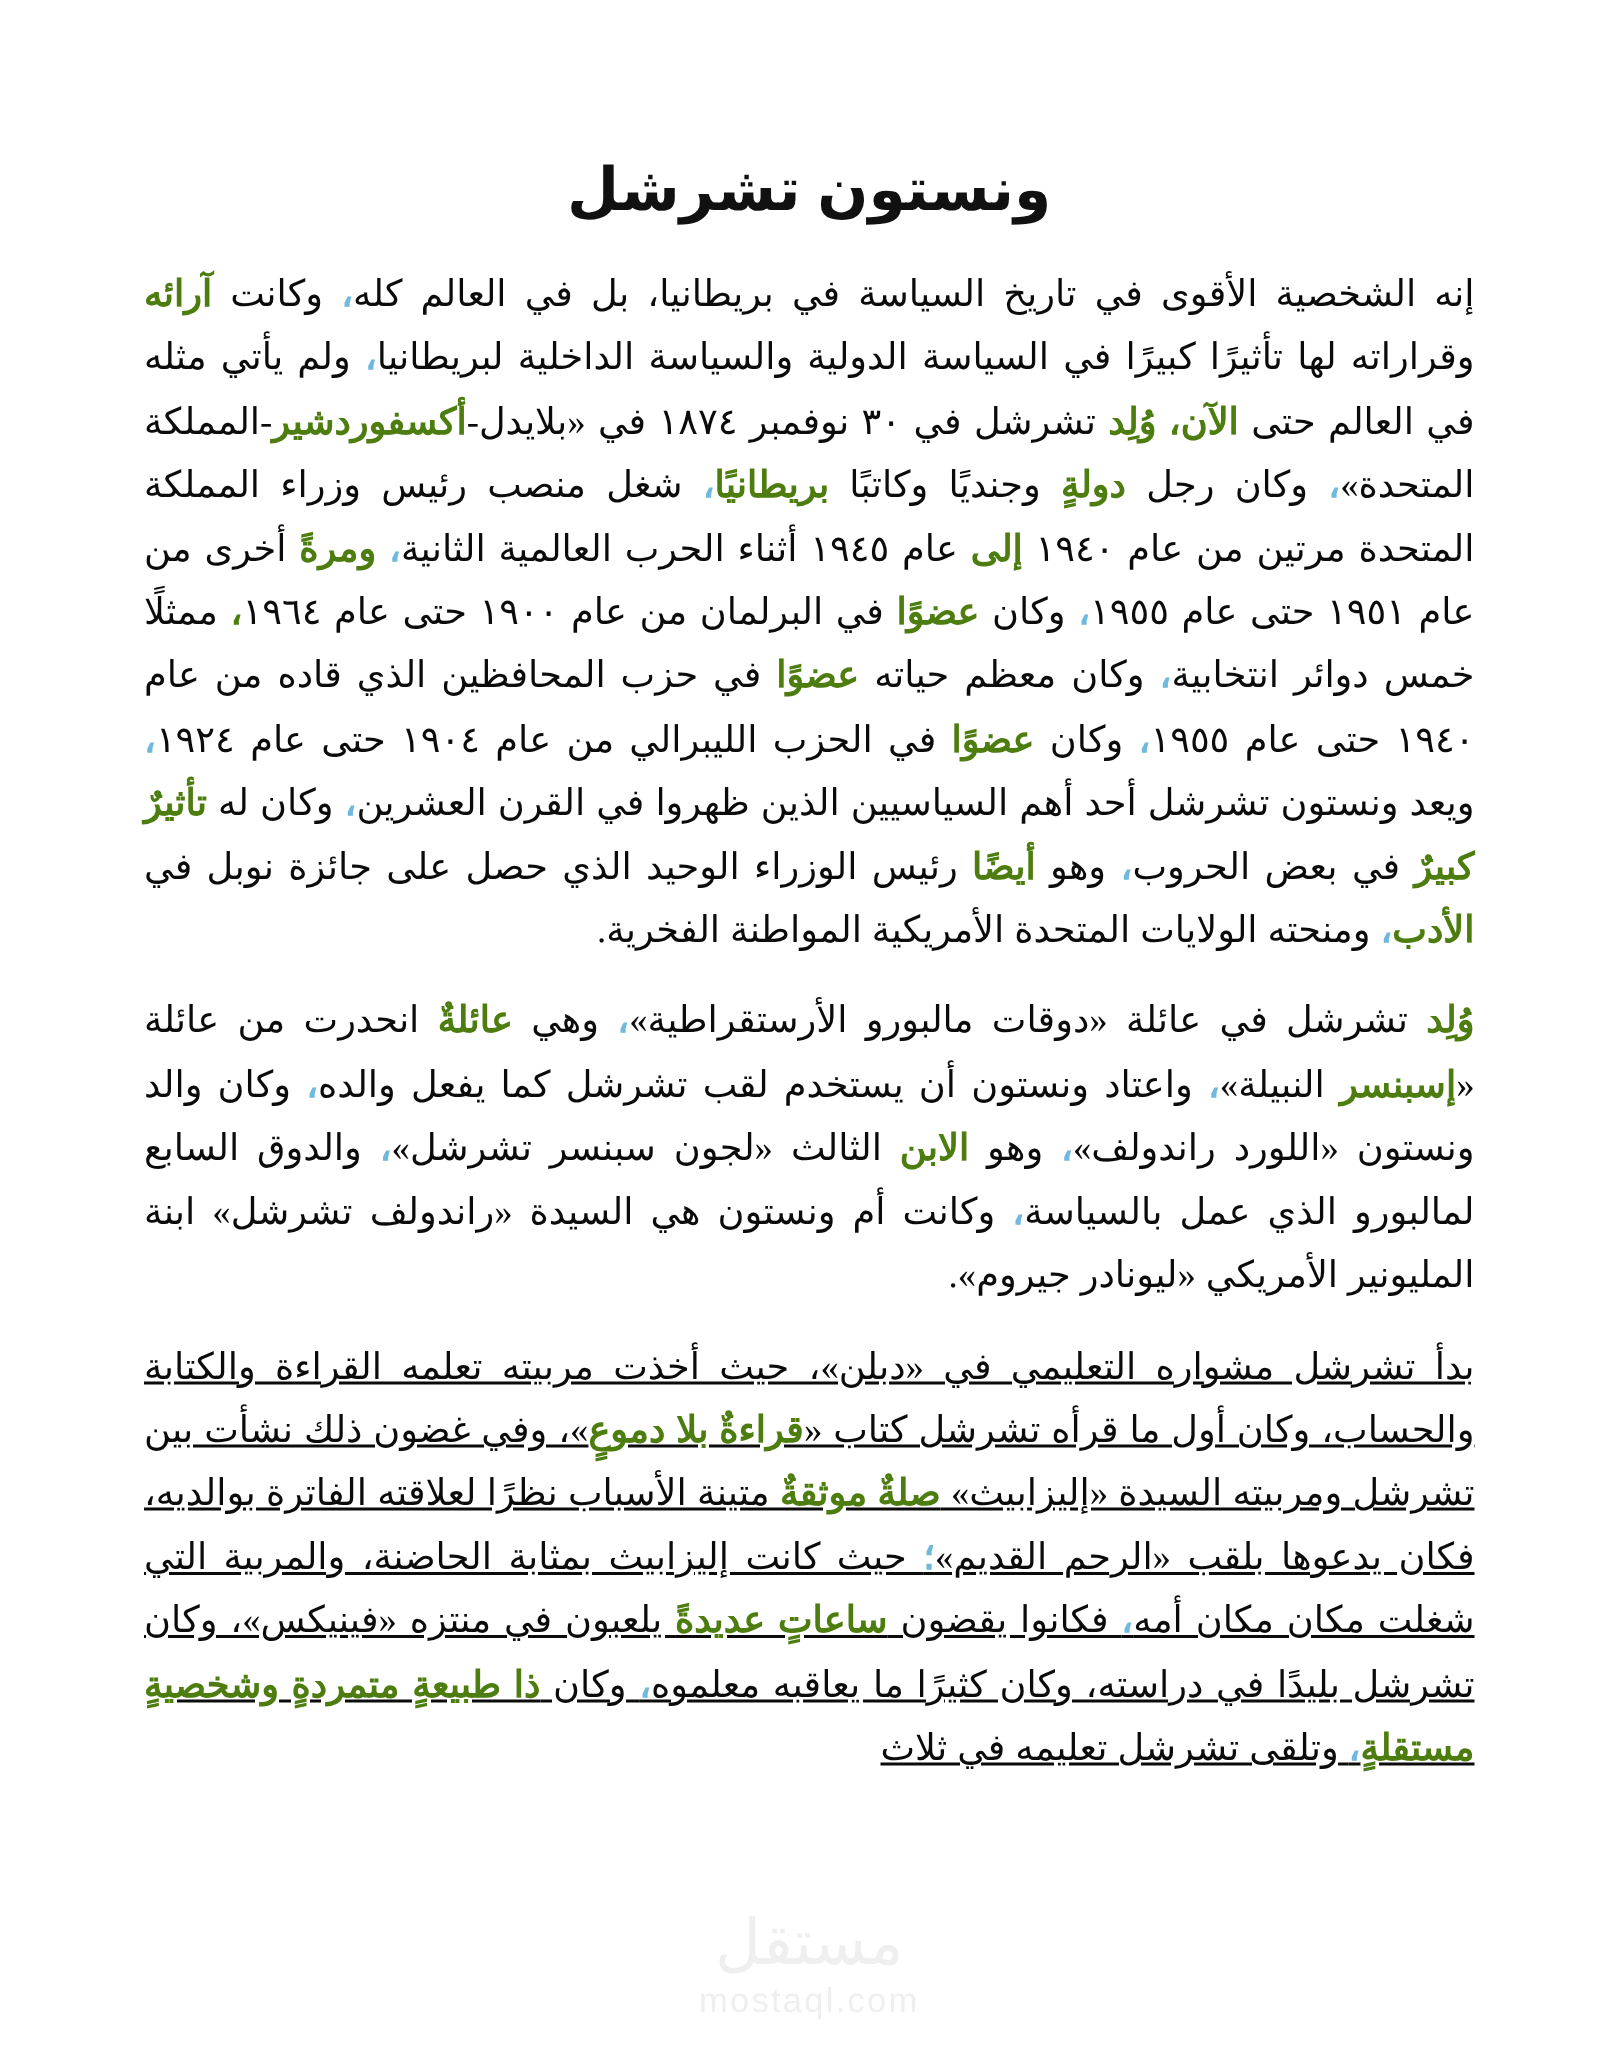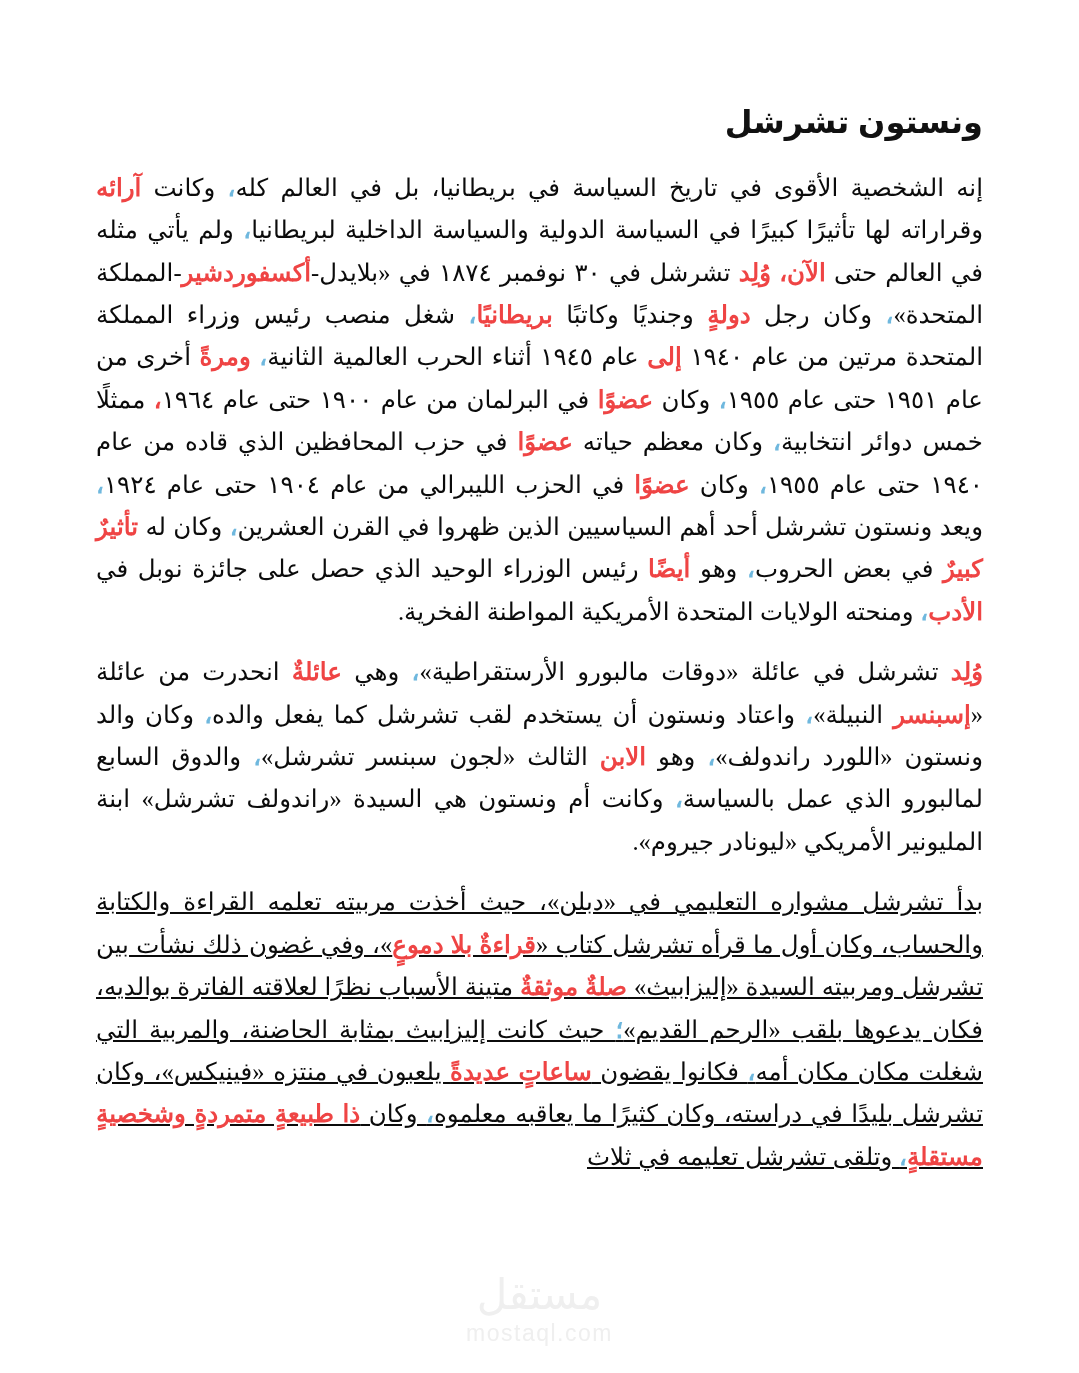--- a/index.html
+++ b/index.html
@@ -22,39 +22,39 @@
     padding: 0;
   }
   .content {
     position: absolute;
     top: 104px;
     right: 96px;
     left: 96px;
   }
   h1.doc-title {
     font-family: "Liberation Sans", "DejaVu Sans", sans-serif;
-    font-size: 32px;
+    font-size: 40px;
     font-weight: bold;
-    text-align: right;
+    text-align: center;
     margin: 0 0 26px 0;
     letter-spacing: 0px;
     color: #111111;
     line-height: 1.15;
   }
   p.para {
     font-size: 24.5px;
     line-height: 42.4px;
     text-align: justify;
     text-align-last: right;
     margin: 0 0 18px 0;
     text-indent: 0;
     word-spacing: 0.5px;
   }
   p.para:last-of-type { margin-bottom: 0; text-decoration: underline; }
-  .hl-red { color: #ef4444; font-weight: 600; }
+  .hl-red { color: #4d7c0f; font-weight: 600; }
   .hl-blue { color: #6fb8de; font-weight: 600; }
   .watermark {
     position: absolute;
     left: 0; right: 0;
     top: 1272px;
     text-align: center;
     pointer-events: none;
     user-select: none;
   }
   .watermark .wm-ar {

